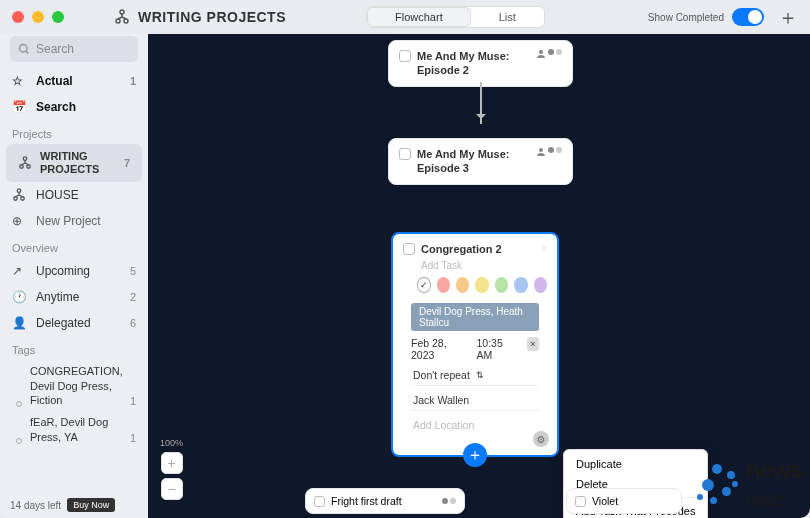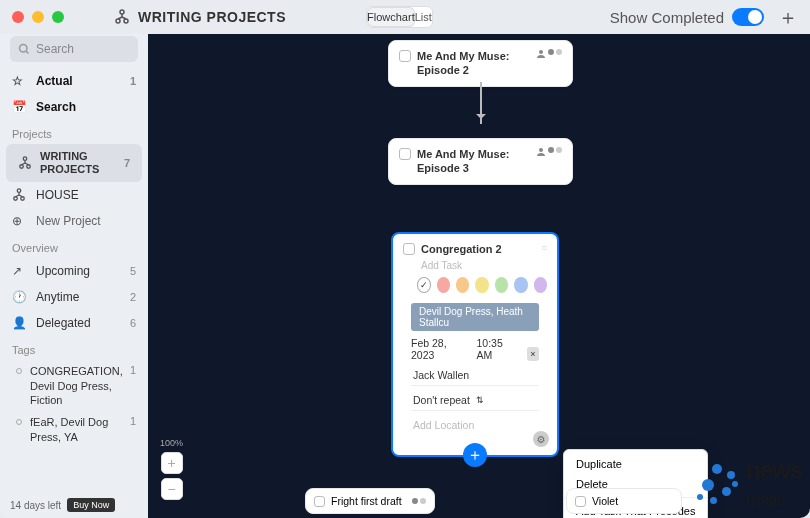--- a/index.html
+++ b/index.html
@@ -11,63 +11,63 @@
 .main{display:flex;height:484px}
 .sidebar{width:148px;background:#ebeef2;display:flex;flex-direction:column;font-size:12px;color:#333}
 .search{margin:2px 10px 6px;background:#dce0e6;border-radius:6px;height:26px;display:flex;align-items:center;padding:0 8px;color:#888;font-size:12px}
 .search svg{width:12px;height:12px;margin-right:6px}
 .sb-item{display:flex;align-items:center;padding:6px 12px;cursor:pointer}
 .sb-item.strong{font-weight:600;color:#111}
 .sb-item .ico{width:16px;margin-right:8px;display:flex;color:#555}
 .sb-item .ct{margin-left:auto;color:#888;font-size:11px}
 .sb-sec{padding:8px 12px 4px;font-size:11px;color:#888}
 .sb-item.sel{background:#dce0e6;border-radius:6px;margin:0 6px}
-.sb-item.proj{padding:4px 12px;font-size:11px;align-items:flex-start}
+.sb-item.proj{padding:4px 12px;font-size:11px;align-items:flex-end}
 .sb-item.proj .bullet{width:6px;height:6px;border-radius:50%;border:1px solid #aaa;margin:4px 8px 0 4px;flex-shrink:0}
 .sb-item.proj .txt{line-height:1.3}
 .sb-footer{margin-top:auto;padding:6px 10px;font-size:10px;color:#666;display:flex;align-items:center;gap:6px}
 .buy{background:#333;color:#fff;border-radius:3px;padding:2px 6px;font-size:9px}
 .content{flex:1;background:#0f172a;position:relative;overflow:hidden}
 .title-wrap{display:flex;align-items:center;gap:8px;margin-left:50px}
 .title{font-weight:700;font-size:14px;letter-spacing:.5px;color:#333}
 .seg{display:flex;border:1px solid #ddd;border-radius:6px;overflow:hidden;margin-left:auto;background:#fff}
-.seg div{padding:4px 0;font-size:11px;color:#555;cursor:pointer}
+.seg div{padding:4px 28px;font-size:11px;color:#555;cursor:pointer}
 .seg .act{background:#f0f2f5;color:#333;box-shadow:inset 0 0 0 1px #ddd;border-radius:6px}
-.show-c{display:flex;align-items:center;gap:8px;font-size:15px;color:#555;margin-left:18px}
+.show-c{display:flex;align-items:center;gap:8px;font-size:10px;color:#555;margin-left:18px}
 .toggle{width:32px;height:18px;background:#0a7aff;border-radius:9px;position:relative}
 .toggle::after{content:"";position:absolute;right:2px;top:2px;width:14px;height:14px;background:#fff;border-radius:50%}
 .plus-top{margin-left:14px;font-size:20px;color:#555;cursor:pointer}
 .canvas{position:absolute;top:6px;left:0;right:0;bottom:0}
 .card{position:absolute;background:#fff;border:1px solid #e6e8eb;border-radius:8px;box-shadow:0 1px 3px rgba(0,0,0,.06);padding:8px 10px;font-size:11px;color:#333}
 .card .chk{width:12px;height:12px;border:1.5px solid #bbb;border-radius:3px;display:inline-block;margin-right:6px;vertical-align:top;margin-top:1px}
 .card .hdr{display:flex;align-items:flex-start}
 .card .ttl{font-weight:600;flex:1;line-height:1.3}
 .card .meta{display:flex;gap:2px;margin-left:6px}
 .mdot{width:6px;height:6px;border-radius:50%;background:#ccc}
 .mdot.d{background:#888}
 .card.sel{border:2px solid #0a7aff;width:168px}
 .notes{color:#bbb;font-size:10px;margin:4px 0 6px 18px}
 .colors{display:flex;gap:6px;margin:4px 0 8px 14px}
 .cdot{width:16px;height:16px;border-radius:50%;cursor:pointer}
 .cdot.chk2{border:1.5px solid #aaa;display:flex;align-items:center;justify-content:center;font-size:9px}
 .field{margin:4px 8px;font-size:10.5px;padding:4px 2px;border-bottom:1px solid #eee}
 .tag-pill{background:#8aa0b8;color:#fff;padding:3px 8px;border-radius:3px;font-size:10px;display:inline-block;margin:2px 8px}
-.date-row{display:flex;align-items:flex-end;gap:12px;margin:4px 8px;font-size:10.5px}
+.date-row{display:flex;align-items:flex-start;gap:12px;margin:4px 8px;font-size:10.5px}
 .date-row .x{background:#ddd;width:14px;height:14px;border-radius:3px;display:flex;align-items:center;justify-content:center;font-size:9px;margin-left:auto}
 .rep{display:flex;align-items:center;gap:6px}
 .loc{color:#bbb}
 .plus-b{position:absolute;left:50%;bottom:-12px;transform:translateX(-50%);width:24px;height:24px;background:#0a7aff;border-radius:50%;color:#fff;display:flex;align-items:center;justify-content:center;font-size:16px;cursor:pointer}
 .menu{position:absolute;background:#fff;border:1px solid #ddd;border-radius:6px;box-shadow:0 4px 16px rgba(0,0,0,.15);font-size:11px;padding:4px 0;min-width:130px}
 .menu div{padding:4px 12px;cursor:pointer}
 .menu hr{border:none;border-top:1px solid #eee;margin:3px 0}
 .arrow{position:absolute;width:2px;background:#bbb}
 .arrow::after{content:"";position:absolute;bottom:0;left:-4px;border:5px solid transparent;border-top-color:#bbb}
 .zoom{position:absolute;left:12px;bottom:18px;display:flex;flex-direction:column;align-items:center;gap:4px;color:#aaa;font-size:9px}
 .zbtn{width:22px;height:22px;border:1px solid #ddd;background:#fff;border-radius:5px;display:flex;align-items:center;justify-content:center;font-size:14px;cursor:pointer}
-.small-card{position:absolute;background:#fff;border:1px solid #e6e8eb;border-radius:8px;padding:6px 8px;font-size:10.5px;display:flex;align-items:center;width:130px}
+.small-card{position:absolute;background:#fff;border:1px solid #e6e8eb;border-radius:8px;padding:6px 8px;font-size:10.5px;display:flex;align-items:center;width:160px}
 .small-card .chk{width:11px;height:11px;border:1.5px solid #bbb;border-radius:3px;margin-right:6px}
 .small-card .meta{margin-left:auto;display:flex;gap:2px}
 .watermark{position:absolute;right:8px;bottom:6px;font-size:24px;font-weight:700;color:#1a1a1a;letter-spacing:-1px;display:flex;align-items:center;gap:4px}
 .wm-dots{width:50px;height:50px;position:relative}
 .wm-dots span{position:absolute;border-radius:50%;background:#2378d6}
 .card .gear{position:absolute;right:8px;bottom:8px;width:16px;height:16px;background:#ccc;border-radius:50%;display:flex;align-items:center;justify-content:center;font-size:10px;color:#666}
 </style>
 </head>
 <body>
 
@@ -230,25 +230,25 @@
           <div class="cdot" style="background:#b8e3a8"></div>
           <div class="cdot" style="background:#a8c4f0"></div>
           <div class="cdot" style="background:#d0b8ec"></div>
         </div>
         <span class="tag-pill">Devil Dog Press, Heath Stallcu</span>
         <div class="date-row">
           <span>Feb 28, 2023</span>
           <span>10:35 AM</span>
           <span class="x">×</span>
         </div>
-        <div class="field">Jack Wallen</div>
         <div class="field rep">
           <span>Don't repeat</span>
           <span style="font-size:9px">⇅</span>
         </div>
+        <div class="field">Jack Wallen</div>
         <div class="field loc" style="border:none">Add Location</div>
         <div class="gear">⚙</div>
         <div class="plus-b">＋</div>
       </div>
 
       <div class="menu" style="left:415px;top:409px">
         <div>Duplicate</div>
         <div>Delete</div>
         <hr>
         <div>Add Task That Precedes</div>

